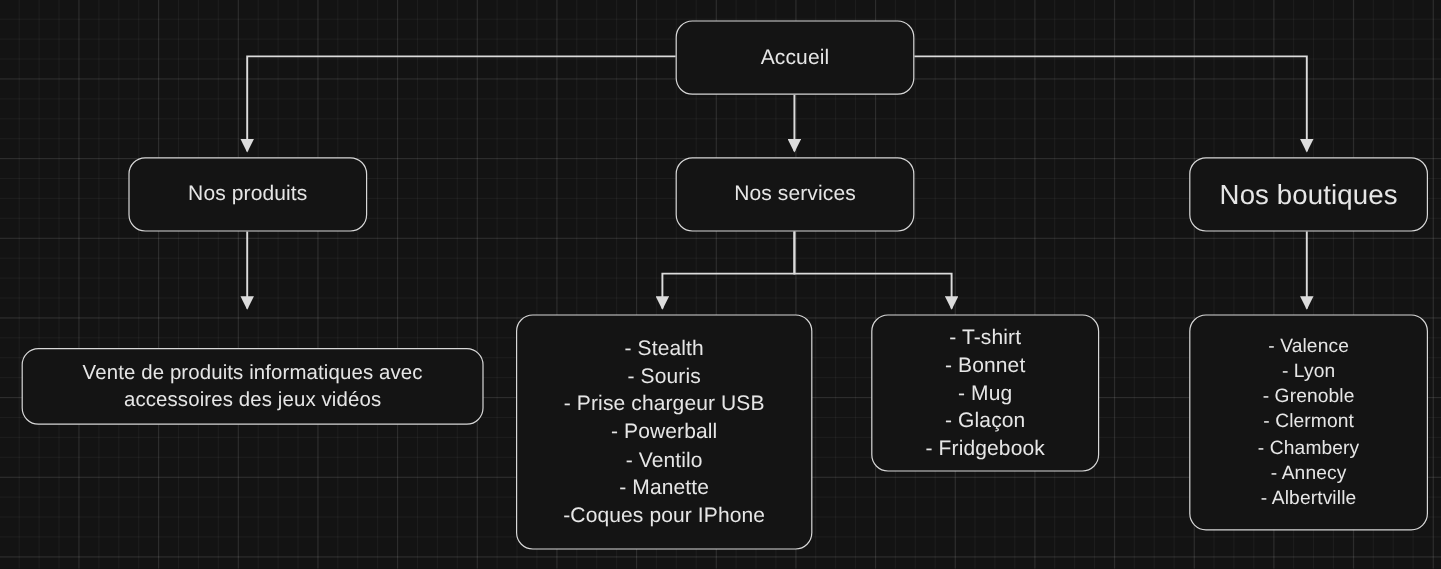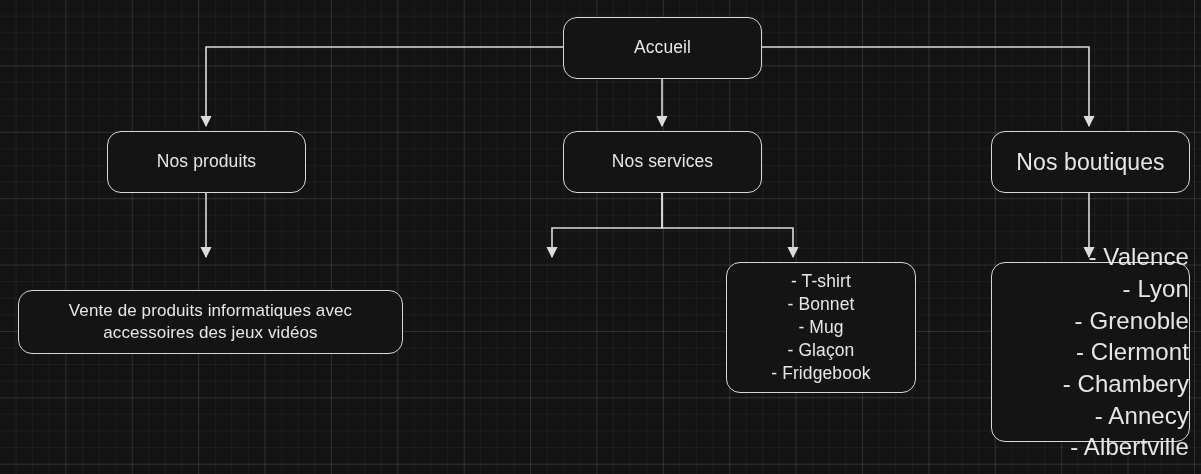--- a/index.html
+++ b/index.html
@@ -53,21 +53,21 @@
     white-space: pre-line;
   }
   .n-accueil   { left: 563px; top: 17px;  width: 199px; height: 62px;  font-size: 17.5px; }
   .n-produits  { left: 107px; top: 131px; width: 199px; height: 62px;  font-size: 17.5px; }
   .n-services  { left: 563px; top: 131px; width: 199px; height: 62px;  font-size: 17.5px; }
   .n-boutiques { left: 991px; top: 131px; width: 199px; height: 62px;  font-size: 23px; }
 
   .n-produits-desc { left: 18px;  top: 262px; width: 385px; height: 64px;  font-size: 17px; margin-top: 28px; }
   .n-services-list { left: 430px; top: 262px; width: 247px; height: 196px; font-size: 17.5px; }
   .n-goodies-list  { left: 726px; top: 262px; width: 190px; height: 131px; font-size: 17.5px; }
-  .n-villes-list   { left: 991px; top: 262px; width: 199px; height: 180px; font-size: 24px; text-align: right; }
+  .n-villes-list   { left: 991px; top: 262px; width: 199px; height: 180px; font-size: 16px; }
 </style>
 </head>
 <body>
 
 <div id="canvas">
 
   <svg id="edges" viewBox="0 0 1201 474" width="1201" height="474" xmlns="http://www.w3.org/2000/svg">
     <defs>
       <marker id="arrow" viewBox="0 0 10 10" refX="9" refY="5" markerWidth="7" markerHeight="7" orient="auto-start-reverse">
         <path d="M 0 0 L 10 5 L 0 10 z" fill="#dcdcdc"></path>
@@ -98,20 +98,29 @@
 
   <div class="node n-boutiques">
     <span class="txt">Nos boutiques</span>
   </div>
 
   <div class="node n-produits-desc">
     <span class="txt">Vente de produits informatiques avec
 accessoires des jeux vidéos</span>
   </div>
 
+  <div class="node n-services-list">
+    <span class="txt">- Stealth
+- Souris
+- Prise chargeur USB
+- Powerball
+- Ventilo
+- Manette
+-Coques pour IPhone</span>
+  </div>
 
   <div class="node n-goodies-list">
     <span class="txt">- T-shirt
 - Bonnet
 - Mug
 - Glaçon
 - Fridgebook</span>
   </div>
 
   <div class="node n-villes-list">

